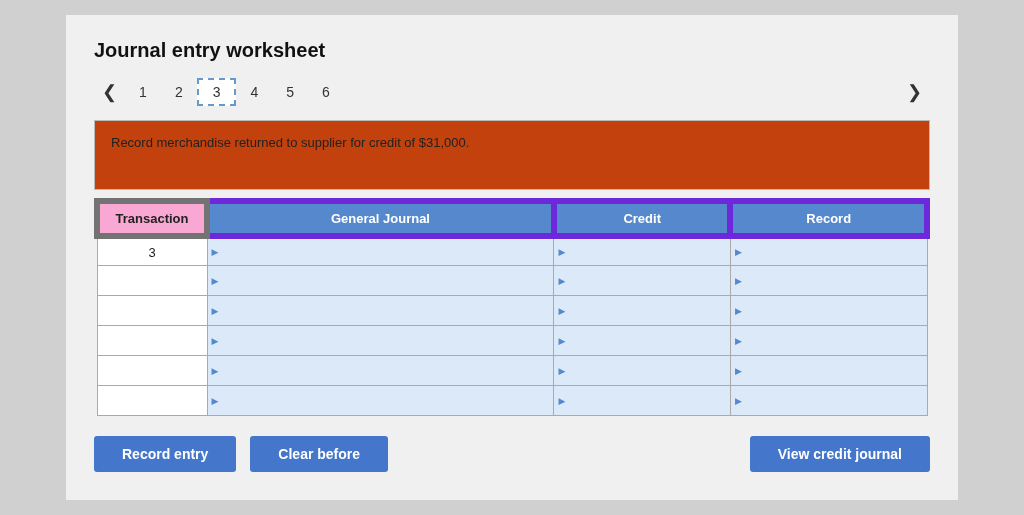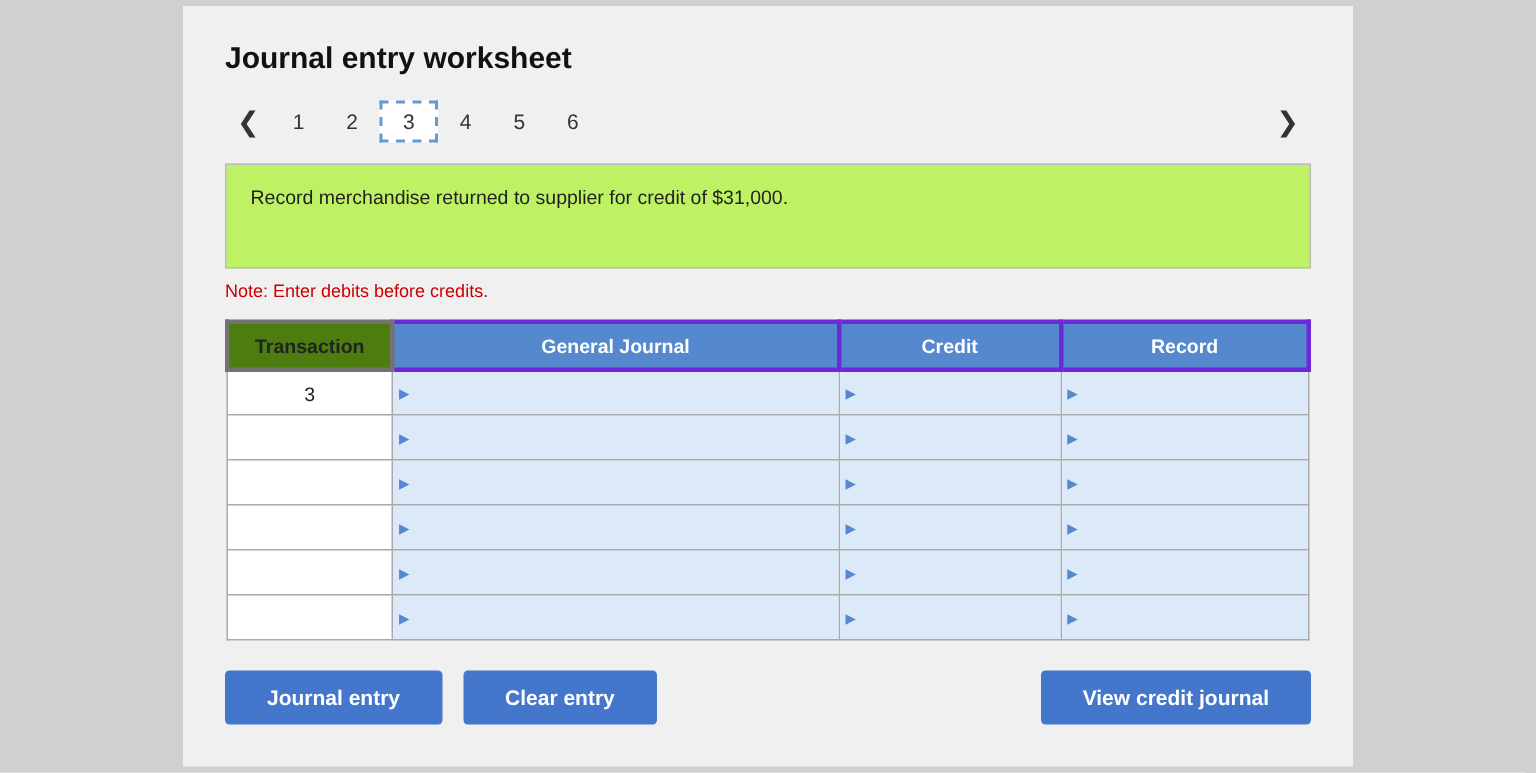--- a/index.html
+++ b/index.html
@@ -8,21 +8,21 @@
       font-family: Arial, sans-serif;
       font-size: 13px;
       display: flex;
       justify-content: center;
       align-items: center;
       min-height: 515px;
       width: 1024px;
     }
     .worksheet-container {
       background: #f0f0f0;
-      width: 780px;
+      width: 892px;
       padding: 24px 28px 28px 28px;
       position: relative;
     }
     .title {
       font-size: 20px;
       font-weight: bold;
       margin-bottom: 16px;
       color: #111;
     }
     .tab-nav {
@@ -43,21 +43,21 @@
       font-size: 14px;
       color: #333;
       cursor: pointer;
     }
     .tab-item.active {
       border: 2px dashed #6699cc;
       background: #fff;
       padding: 4px 14px;
     }
     .description-box {
-      background: #bef264;
+      background: #c2410c;
       border: 1px solid #bbb;
       padding: 14px 16px;
       margin-bottom: 8px;
       min-height: 70px;
       color: #222;
       font-size: 13px;
     }
     .note {
       color: #cc0000;
       font-size: 12px;
@@ -67,28 +67,28 @@
       width: 100%;
       border-collapse: collapse;
       margin-bottom: 20px;
     }
     .journal-table thead tr th {
       background: #5588cc;
       color: #fff;
       font-weight: bold;
       font-size: 13px;
       padding: 7px 10px;
-      border: 3px solid #6d28d9;
+      border: 6px solid #6d28d9;
       text-align: center;
     }
     .journal-table thead tr th.transaction-col {
       width: 110px;
-      background: #4d7c0f;
+      background: #f9a8d4;
       color: #222;
-      border: 3px solid #737373;
+      border: 6px solid #737373;
     }
     .journal-table tbody tr td {
       border: 1px solid #aaa;
       height: 30px;
       padding: 0 6px;
     }
     .journal-table tbody tr td.transaction-cell {
       background: #fff;
       text-align: center;
       color: #222;
@@ -156,21 +156,20 @@
     <div class="tab-item">4</div>
     <div class="tab-item">5</div>
     <div class="tab-item">6</div>
     <span class="nav-arrow" style="margin-left:auto;">❯</span>
   </div>
 
   <div class="description-box">
     <span>Record merchandise returned to supplier for credit of $31,000.</span>
   </div>
 
-  <div class="note">Note: Enter debits before credits.</div>
 
   <table class="journal-table">
     <thead>
       <tr>
         <th class="transaction-col">Transaction</th>
         <th>General Journal</th>
         <th>Credit</th>
         <th>Record</th>
       </tr>
     </thead>
@@ -209,18 +208,18 @@
         <td class="transaction-cell"></td>
         <td class="journal-cell"></td>
         <td class="debit-cell"></td>
         <td class="credit-cell"></td>
       </tr>
     </tbody>
   </table>
 
   <div class="footer-buttons">
     <div class="footer-left">
-      <button class="btn">Journal entry</button>
-      <button class="btn">Clear entry</button>
+      <button class="btn">Record entry</button>
+      <button class="btn">Clear before</button>
     </div>
     <button class="btn">View credit journal</button>
   </div>
 </div>
 
 </body></html>

